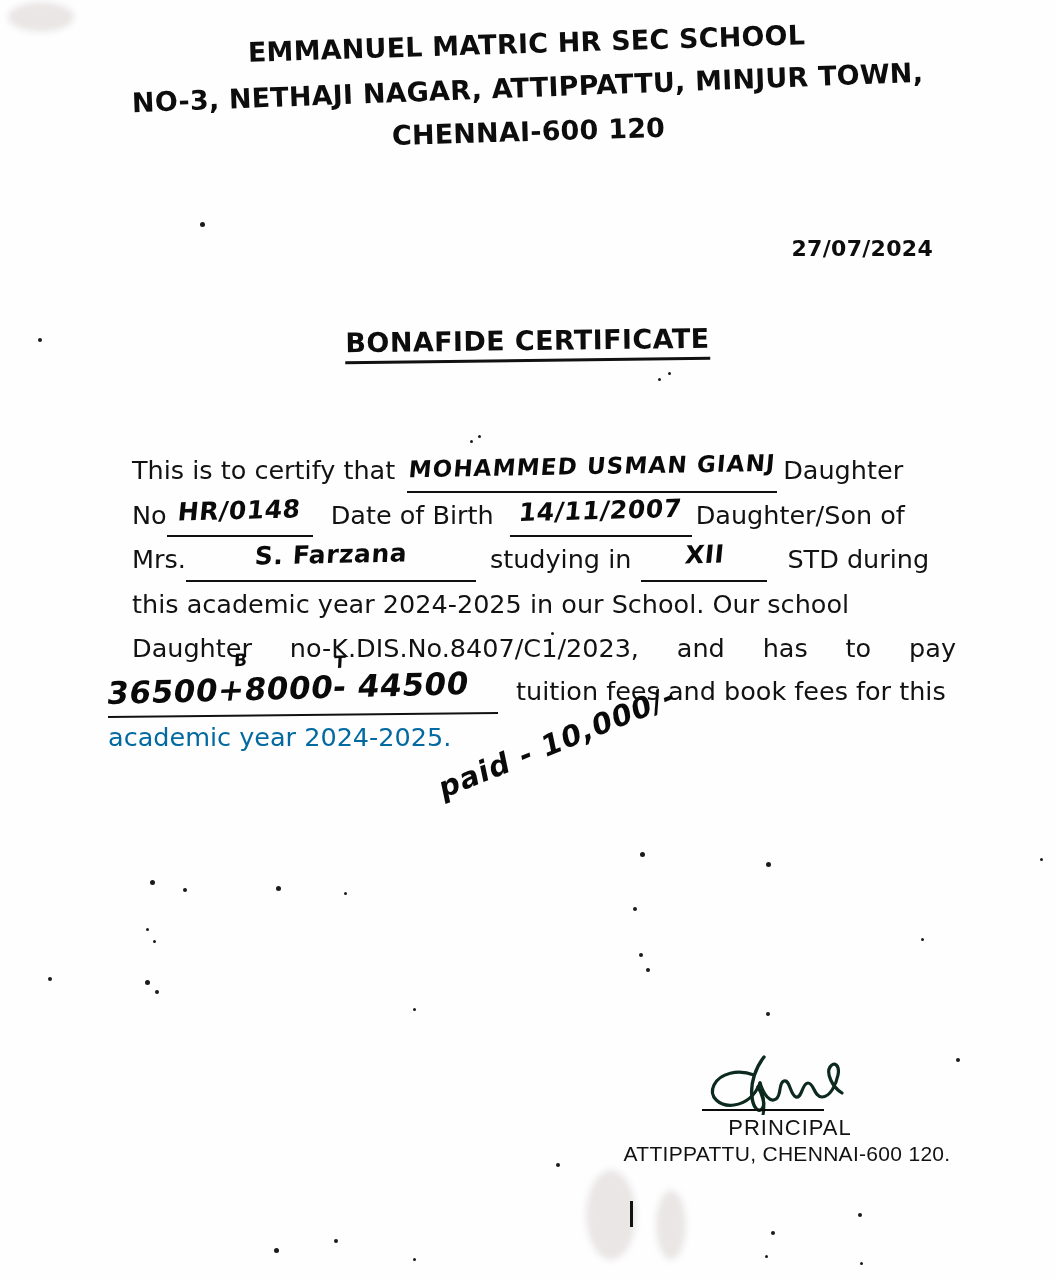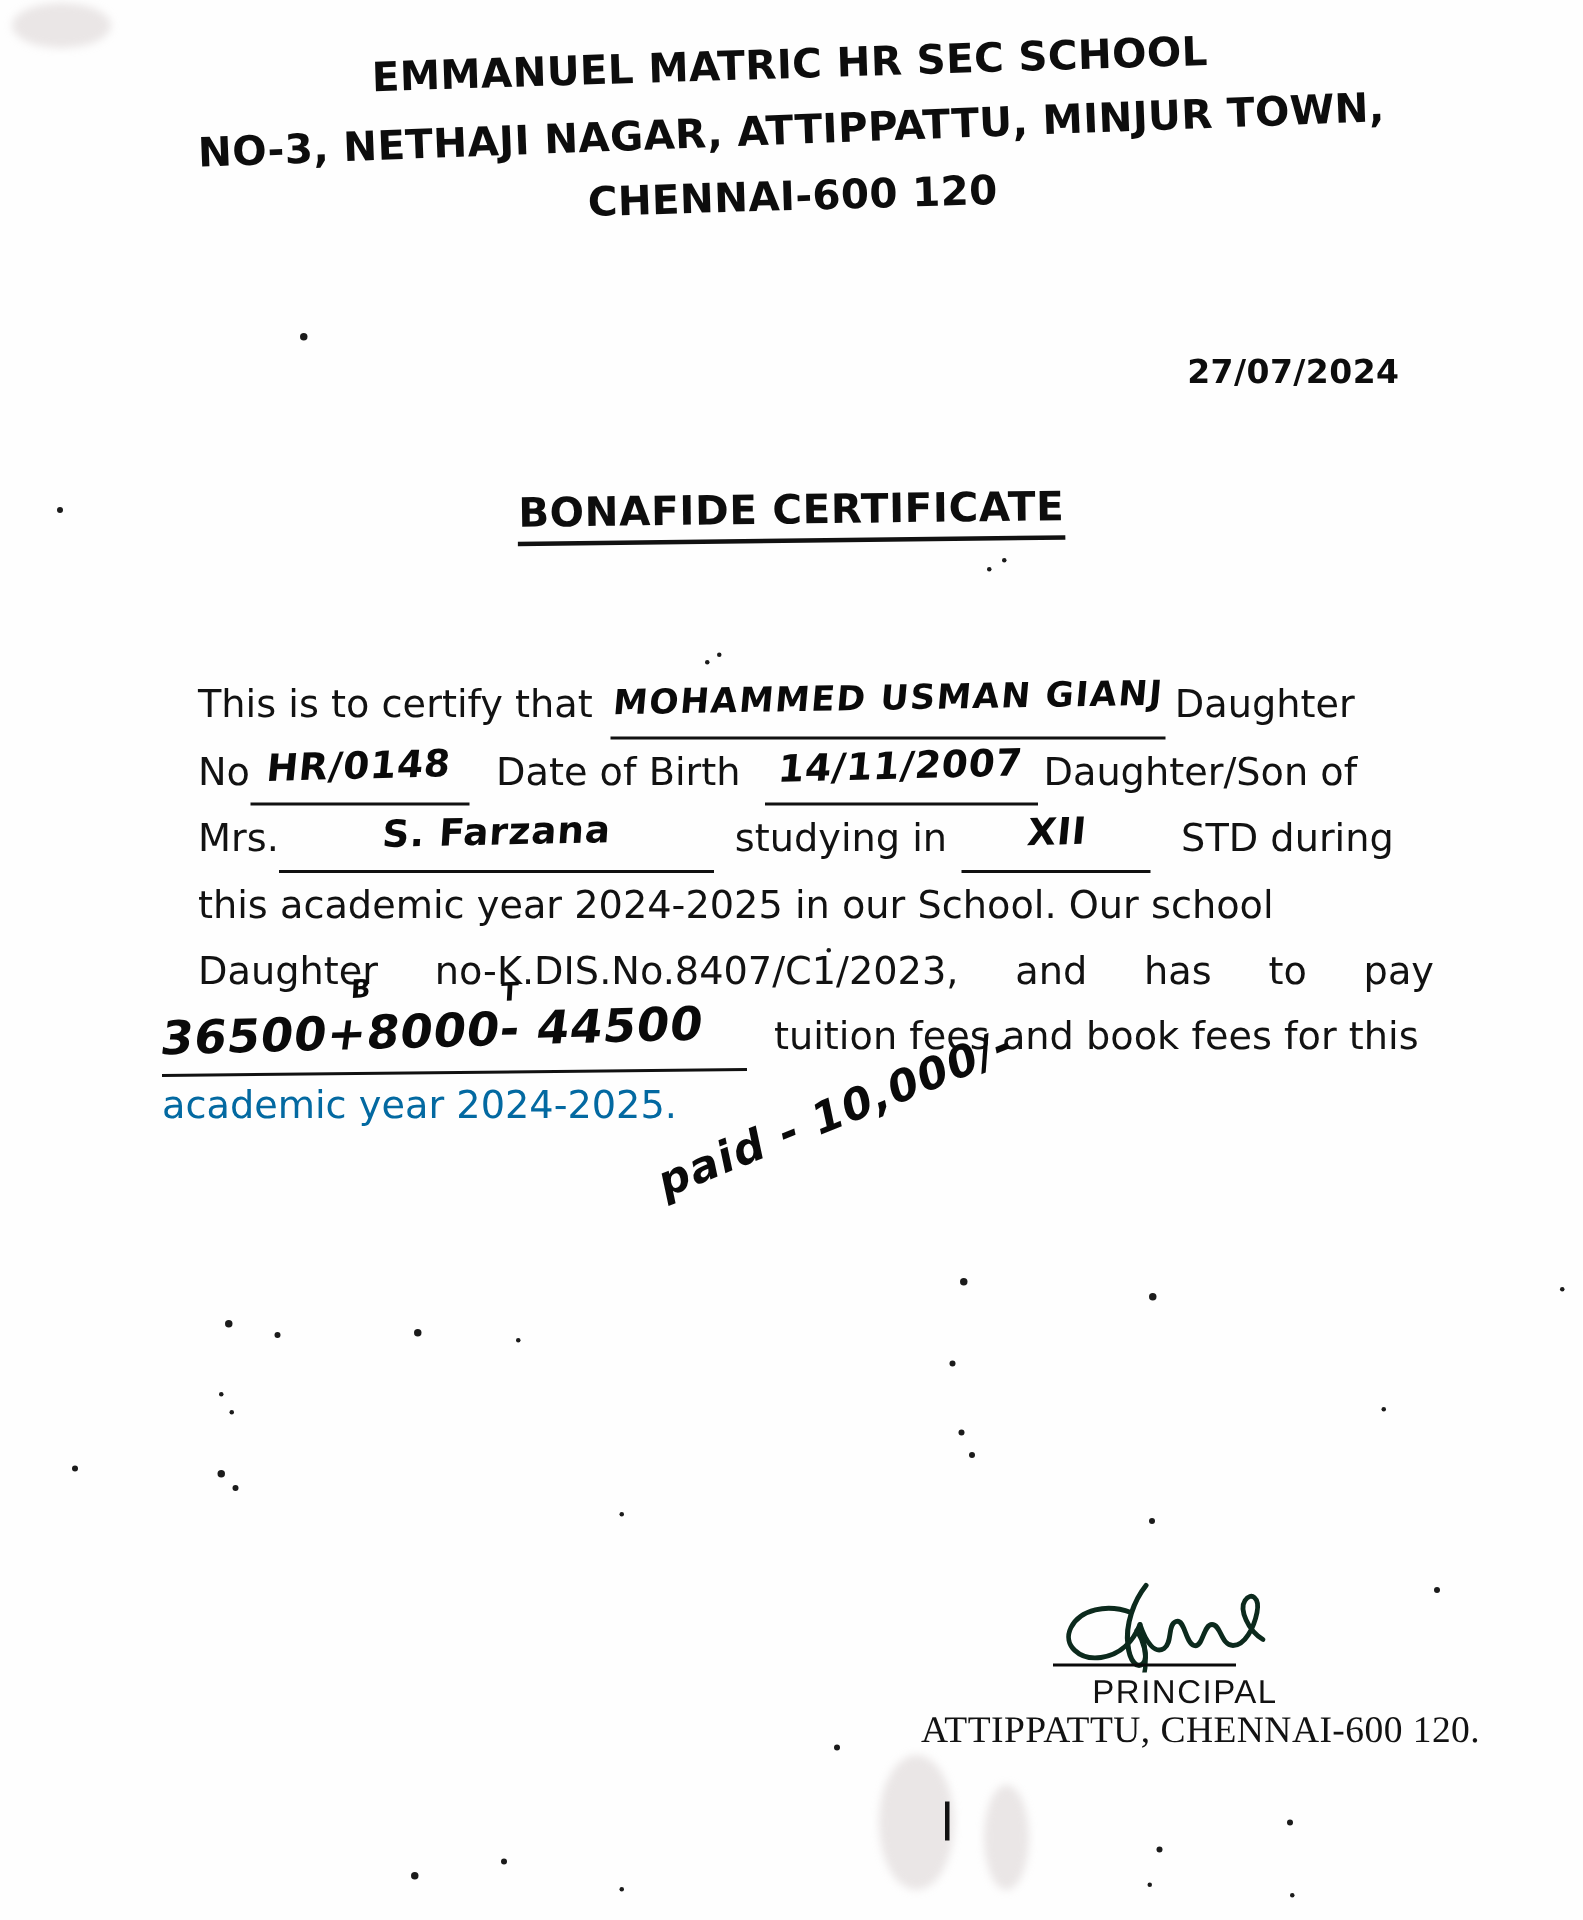--- a/index.html
+++ b/index.html
@@ -246,26 +246,25 @@
     line-height: 26px;
   }
   .stamp .s2 {
     font-size: 21px;
     letter-spacing: 0.3px;
     line-height: 25px;
     white-space: nowrap;
     margin-left: -14px;
   }
   .stamp .s3 {
-    font-size: 25px;
+    font-size: 21px;
     letter-spacing: 0.3px;
     line-height: 25px;
     white-space: nowrap;
     margin-left: -6px;
-    font-family: Liberation Serif, serif;
   }
   .stamp-bar {
     position: absolute;
     left: 10px;
     top: 86px;
     width: 3px;
     height: 26px;
     background: #121212;
   }
 </style>

